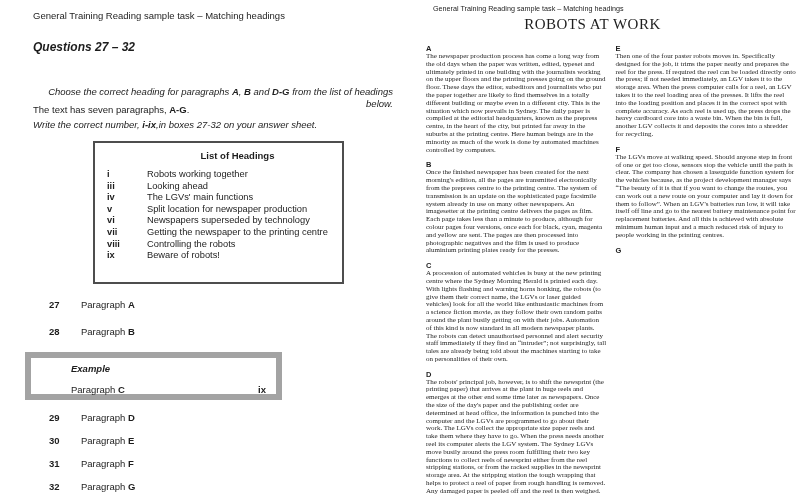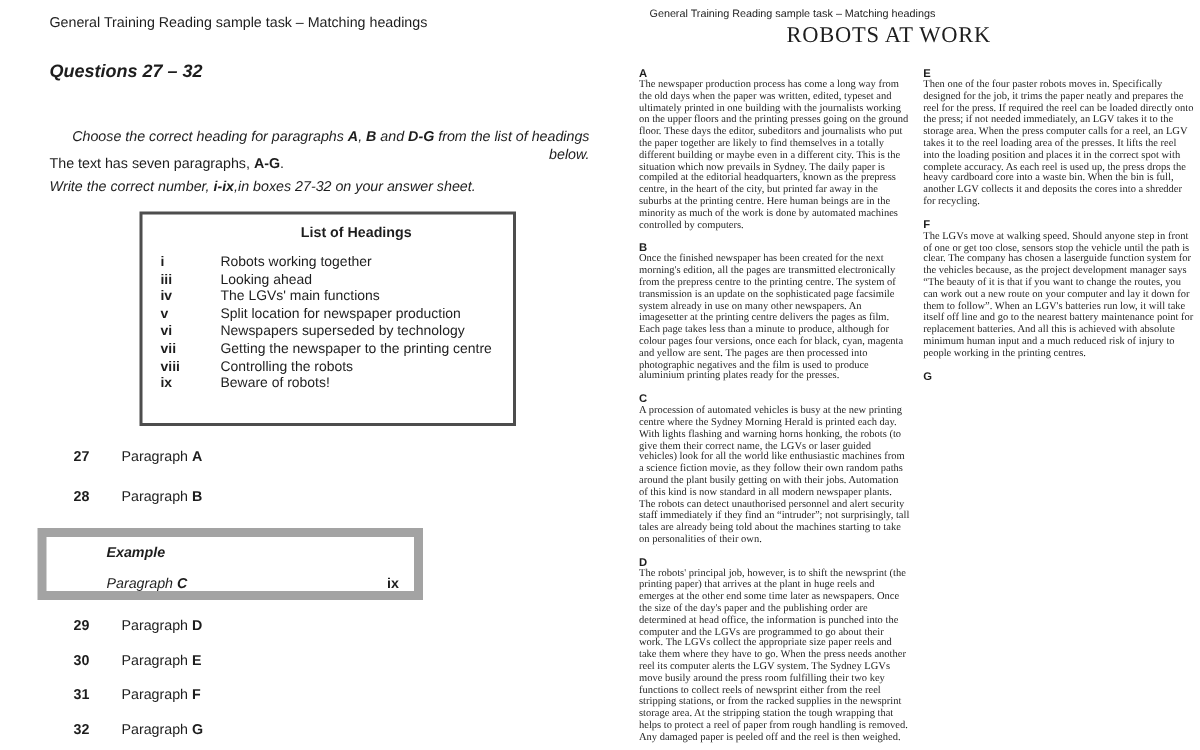--- a/index.html
+++ b/index.html
@@ -26,21 +26,21 @@
   .heading-item { display:flex; font-size:9.3px; line-height:11.6px; }
   .heading-numeral { width:40px; font-weight:bold; }
 
   .q-row { position:absolute; left:49px; display:flex; font-size:9.5px; }
   .q-num { width:32px; font-weight:bold; }
   .q-letter { font-weight:bold; }
 
   .example-box { position:absolute; left:25px; top:352px; width:257px; height:48px;
                  border:6px solid #a3a3a3; }
   .example-title { position:absolute; left:40px; top:5px; font-size:9.5px; font-weight:bold; font-style:italic; }
-  .example-row { position:absolute; left:40px; top:26px; font-size:9.5px;font-style:italic; }
+  .example-row { position:absolute; left:40px; top:26px; font-size:9.5px; }
   .example-answer { position:absolute; left:227px; top:26px; font-size:9.5px; font-weight:bold; }
 
   
   .rp-header { position:absolute; left:13px; top:4px; font-size:7.2px; }
   .rp-title  { position:absolute; left:0; top:16px; width:345px; text-align:center;
                font-family:"Liberation Serif", serif; font-weight:normal; font-size:15px; letter-spacing:0.5px; }
   .rp-article { position:absolute; left:6px; top:44px; width:370px; height:453px;
                 column-count:2; column-gap:9px; column-fill:auto; overflow:hidden;
                 font-family:"Liberation Serif", serif; font-size:7px; line-height:7.8px; }
   .para { margin-bottom:6px; }

